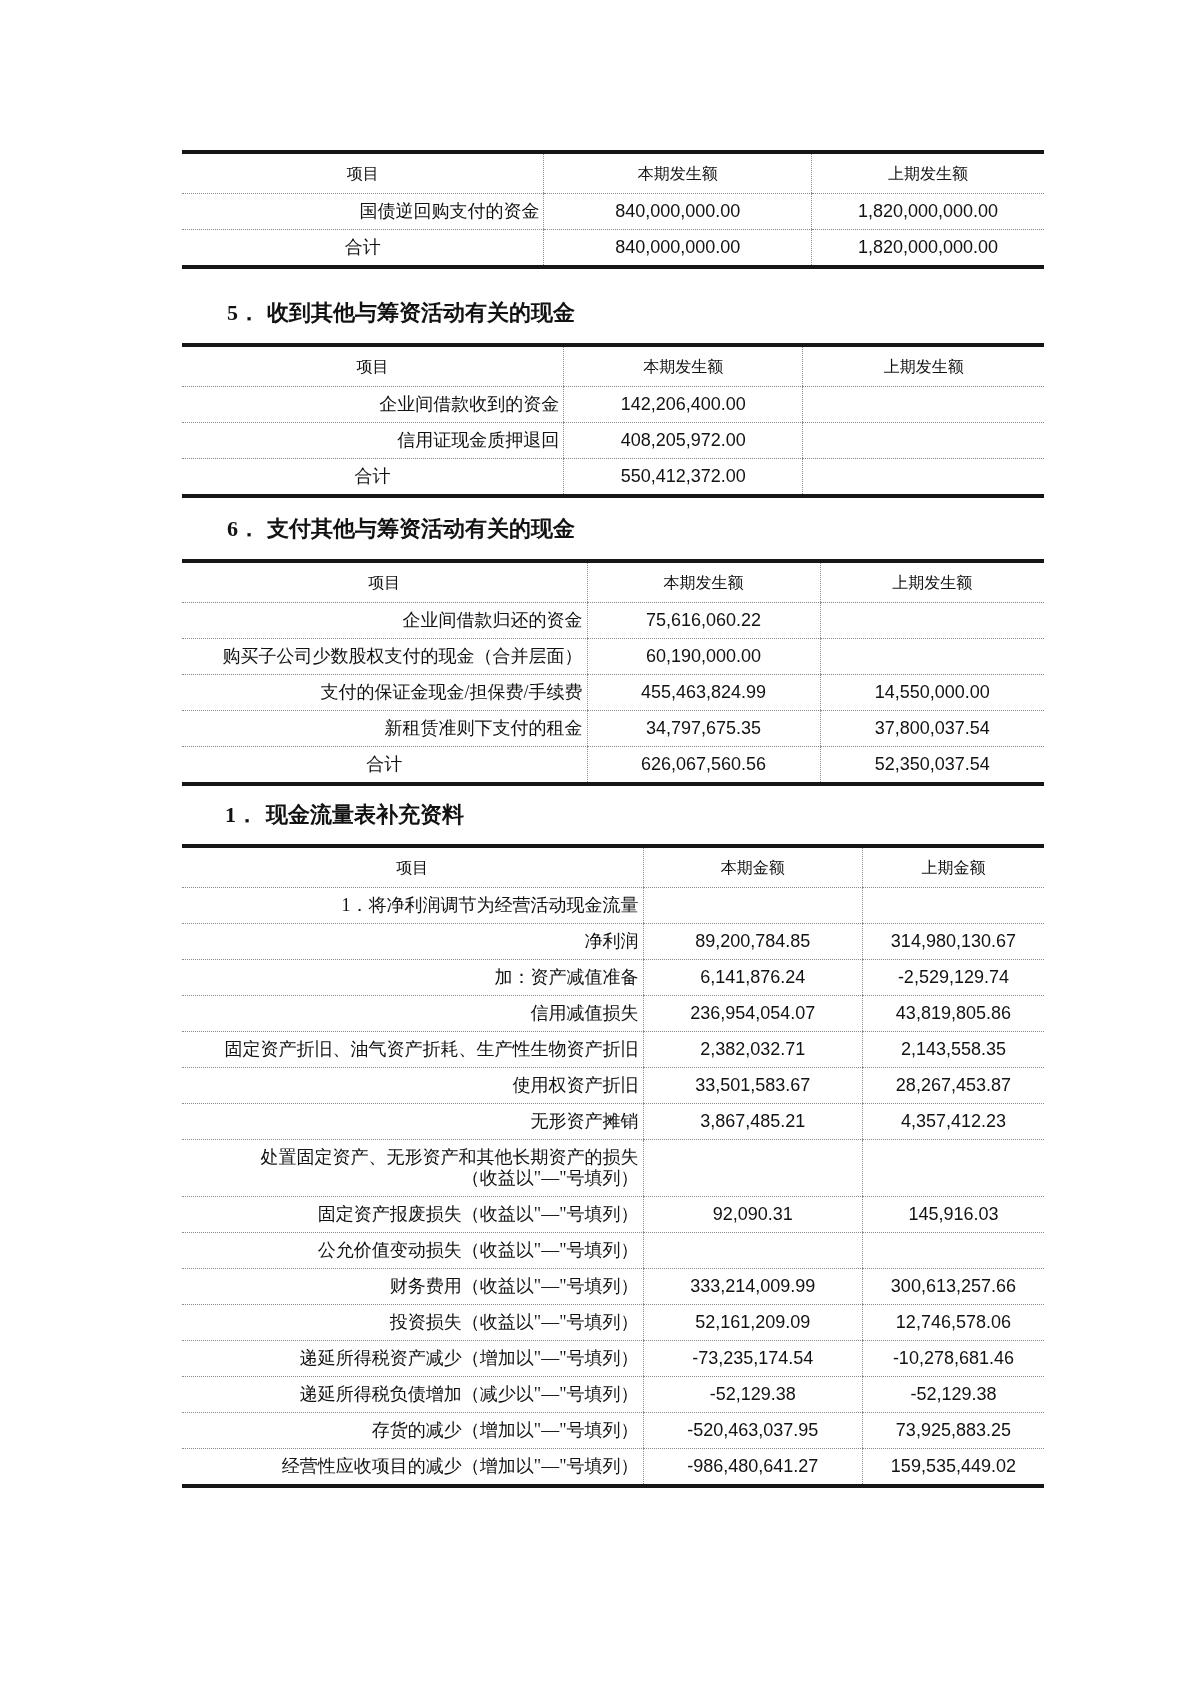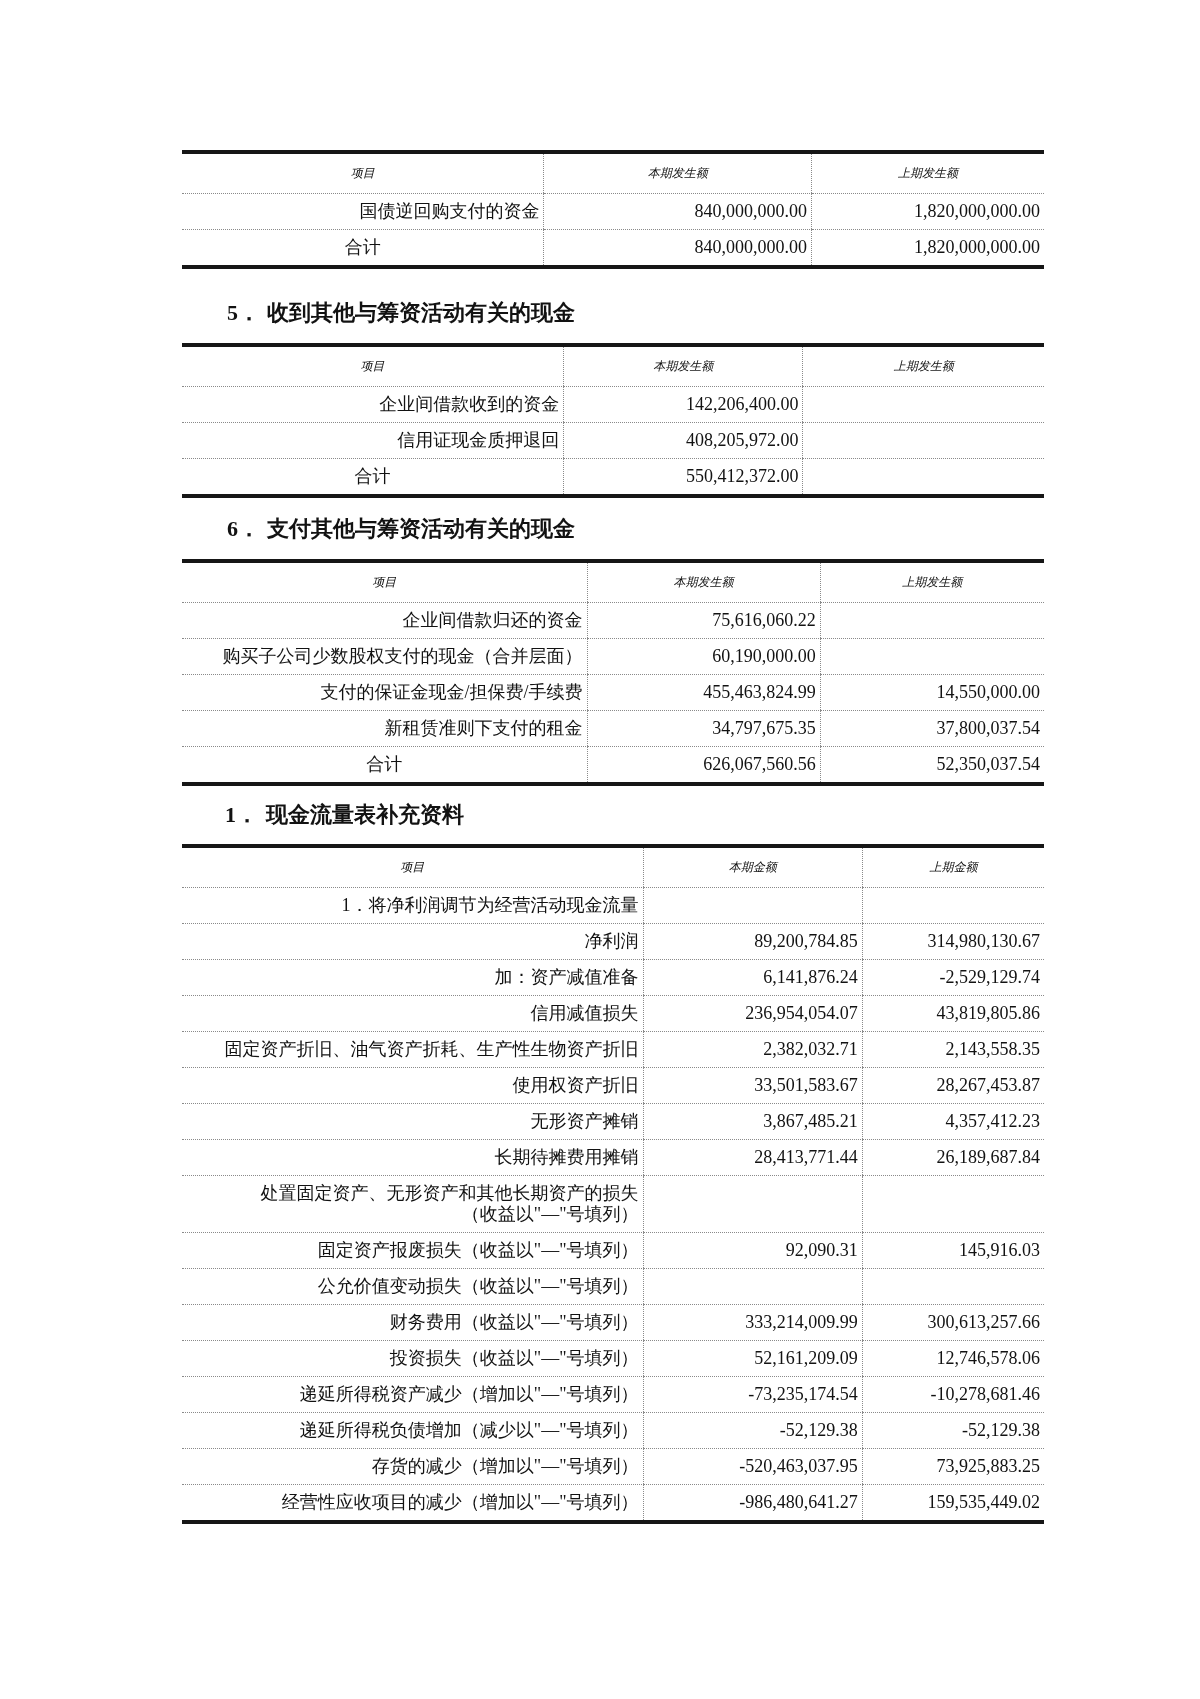--- a/index.html
+++ b/index.html
@@ -8,35 +8,35 @@
     color:#121212;font-family:"Liberation Serif","DejaVu Serif",serif;
     overflow:hidden;
   }
   .content{position:absolute;left:182px;top:150px;width:862px;}
 
   table.fin{
     width:100%;border-collapse:collapse;table-layout:fixed;
     border-top:4px solid #161616;border-bottom:4px solid #161616;
   }
   table.fin th{
-    font-weight:normal;font-size:12px;text-align:center;
-    padding:9px 4px;border-bottom:1px dotted #8a8a8a;line-height:21px;font-style:italic;
+    font-weight:normal;font-size:16px;text-align:center;
+    padding:9px 4px;border-bottom:1px dotted #8a8a8a;line-height:21px;
   }
   table.fin td{
     font-size:18px;padding:7px 4px;border-bottom:1px dotted #8a8a8a;
     vertical-align:middle;line-height:21px;
   }
   table.fin tr:last-child td{border-bottom:none;}
   table.fin th:nth-child(2),table.fin th:nth-child(3),
   table.fin td:nth-child(2),table.fin td:nth-child(3){border-left:1px dotted #8a8a8a;}
 
   td.label{text-align:right;padding-left:12px;white-space:pre-line;}
   td.num{
-    text-align:right;padding-right:22px;
-    font-family:Liberation Serif, serif;font-size:17px;
+    text-align:center;padding-right:22px;
+    font-family:Liberation Sans, sans-serif;font-size:17px;
   }
   tr.total td.label{text-align:center;padding-left:4px;}
 
   
   .t0 th:nth-child(1){width:41%}   .t0 th:nth-child(2){width:30%}
   .t1 th:nth-child(1){width:43.3%} .t1 th:nth-child(2){width:26.7%}
   .t2 th:nth-child(1){width:46%}   .t2 th:nth-child(2){width:26%}
   .t3 th:nth-child(1){width:52.5%} .t3 th:nth-child(2){width:24.4%}
 
   .heading{font-weight:bold;font-size:22px;line-height:30px;margin:0;}
@@ -186,25 +186,20 @@
             <td class="label">使用权资产折旧</td>
             <td class="num">33,501,583.67</td>
             <td class="num">28,267,453.87</td>
           </tr>
           <tr>
             <td class="label">无形资产摊销</td>
             <td class="num">3,867,485.21</td>
             <td class="num">4,357,412.23</td>
           </tr>
           <tr>
-            <td class="label">长期待摊费用摊销</td>
-            <td class="num">28,413,771.44</td>
-            <td class="num">26,189,687.84</td>
-          </tr>
-          <tr>
             <td class="label">处置固定资产、无形资产和其他长期资产的损失
 （收益以"—"号填列）</td>
             <td class="num"></td>
             <td class="num"></td>
           </tr>
           <tr>
             <td class="label">固定资产报废损失（收益以"—"号填列）</td>
             <td class="num">92,090.31</td>
             <td class="num">145,916.03</td>
           </tr>

